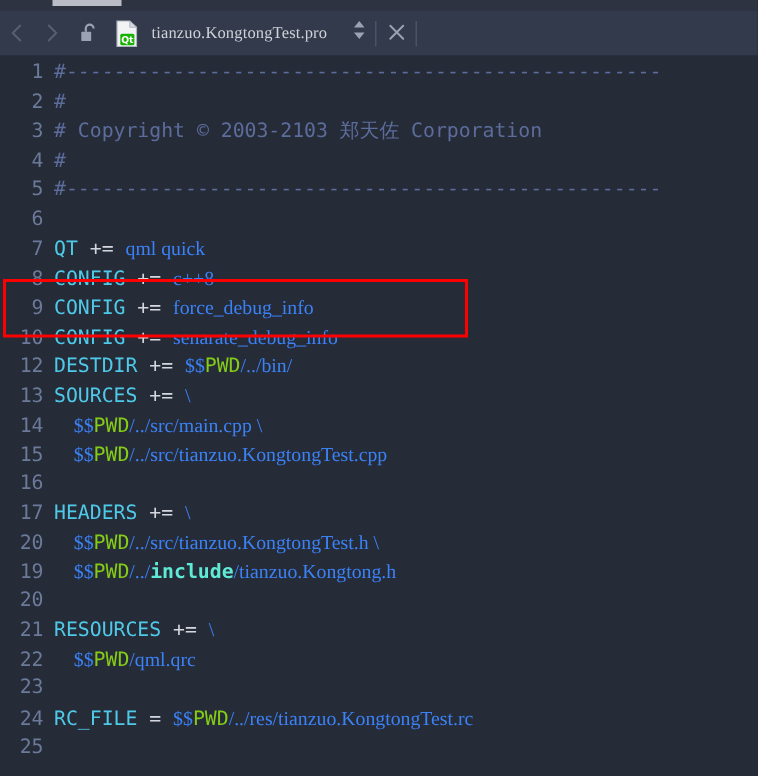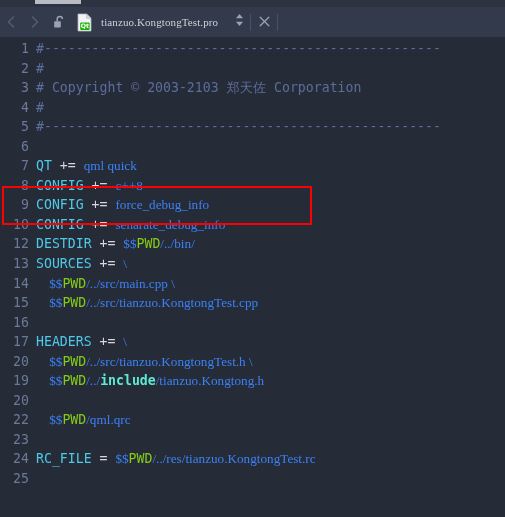--- a/index.html
+++ b/index.html
@@ -226,20 +226,21 @@
         <div class="line"><span class="ln">10</span><span class="src"><span class="t-kw">CONFIG</span><span class="t-op"> += </span><span class="t-val">senarate_debug_info</span></span></div>
         <div class="line"><span class="ln">12</span><span class="src"><span class="t-kw">DESTDIR</span><span class="t-op"> += </span><span class="t-val">$$</span><span class="t-var">PWD</span><span class="t-val">/../bin/</span></span></div>
         <div class="line"><span class="ln">13</span><span class="src"><span class="t-kw">SOURCES</span><span class="t-op"> += </span><span class="t-val">\</span></span></div>
         <div class="line"><span class="ln">14</span><span class="src"><span class="t-val">    $$</span><span class="t-var">PWD</span><span class="t-val">/../src/main.cpp \</span></span></div>
         <div class="line"><span class="ln">15</span><span class="src"><span class="t-val">    $$</span><span class="t-var">PWD</span><span class="t-val">/../src/tianzuo.KongtongTest.cpp</span></span></div>
         <div class="line"><span class="ln">16</span><span class="src"></span></div>
         <div class="line"><span class="ln">17</span><span class="src"><span class="t-kw">HEADERS</span><span class="t-op"> += </span><span class="t-val">\</span></span></div>
         <div class="line"><span class="ln">20</span><span class="src"><span class="t-val">    $$</span><span class="t-var">PWD</span><span class="t-val">/../src/tianzuo.KongtongTest.h \</span></span></div>
         <div class="line"><span class="ln">19</span><span class="src"><span class="t-val">    $$</span><span class="t-var">PWD</span><span class="t-val">/../</span><span class="t-inc">include</span><span class="t-val">/tianzuo.Kongtong.h</span></span></div>
         <div class="line"><span class="ln">20</span><span class="src"></span></div>
+        <div class="line"><span class="ln">21</span><span class="src"><span class="t-kw">RESOURCES</span><span class="t-op"> += </span><span class="t-val">\</span></span></div>
         <div class="line"><span class="ln">22</span><span class="src"><span class="t-val">    $$</span><span class="t-var">PWD</span><span class="t-val">/qml.qrc</span></span></div>
         <div class="line"><span class="ln">23</span><span class="src"></span></div>
         <div class="line"><span class="ln">24</span><span class="src"><span class="t-kw">RC_FILE</span><span class="t-op"> = </span><span class="t-val">$$</span><span class="t-var">PWD</span><span class="t-val">/../res/tianzuo.KongtongTest.rc</span></span></div>
         <div class="line"><span class="ln">25</span><span class="src"></span></div>
       </div>
   </div>
 
   <div class="annot-box" id="annot" style="left: 2px; top: 186px; width: 310px; height: 39px; border-color: rgb(254, 0, 0);"></div>
 
 </div>

